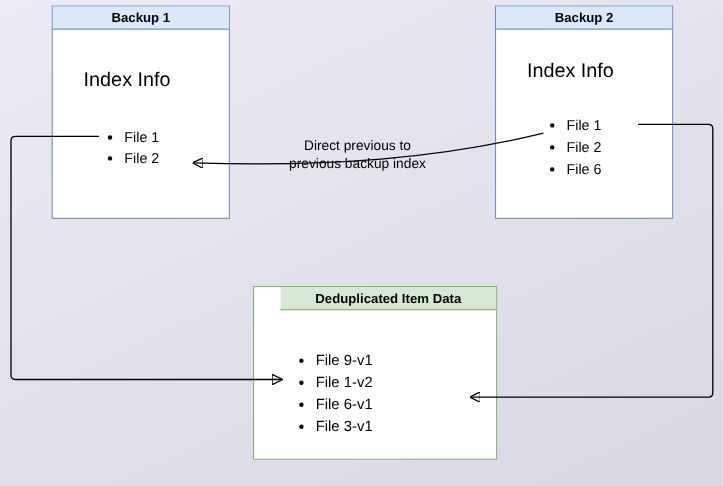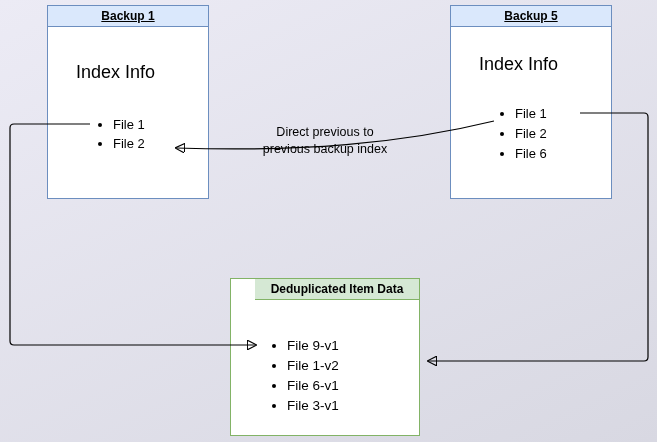--- a/index.html
+++ b/index.html
@@ -23,40 +23,40 @@
   .box.blue  { border-color: var(--blue-border, #6c8ebf); }
   .box.green { border-color: var(--green-border, #82b366); }
   .box-header {
     height:20px;
     line-height:20px;
     text-align:center;
     font-weight:bold;
     font-size:12px;
     border-bottom:1px solid;
   }
-  .blue  .box-header { background: var(--blue-fill, #dae8fc);  border-bottom-color: var(--blue-border, #6c8ebf); text-decoration: underline; }
+  .blue  .box-header { background: var(--blue-fill, #dae8fc);  border-bottom-color: var(--blue-border, #6c8ebf); }
   .green .box-header { background: var(--green-fill, #d5e8d4); border-bottom-color: var(--green-border, #82b366); }
 
   .index-label {
     position:absolute;
     font-size:18px;
     white-space:nowrap;
   }
   ul.file-list {
     position:absolute;
     margin:0;
     padding:0 0 0 16px;
     font-size:13px;
     list-style:disc;
   }
   ul.file-list li { white-space:nowrap; }
 
   #backup1-box { left:47px;  top:5px;   width:162px; height:194px; }
   #backup2-box { left:450px; top:5px;   width:162px; height:194px; }
-  #dedup-box   { left:230px; top:278px; width:190px; height:158px;padding-left:24px; }
+  #dedup-box   { left:230px; top:260px; width:222px; height:158px;padding-left:24px; }
 
   #backup1-box .index-label { left:28px; top:56px; }
   #backup1-box ul.file-list { left:49px; top:109px; }
   #backup1-box ul.file-list li { line-height:19px; }
 
   #backup2-box .index-label { left:28px; top:48px; }
   #backup2-box ul.file-list { left:48px; top:98px; }
   #backup2-box ul.file-list li { line-height:20px; }
 
   #dedup-box ul.file-list { left:40px; top:57px; font-size:13.5px; }
@@ -94,21 +94,21 @@
   <div class="box blue" id="backup1-box">
     <div class="box-header">Backup 1</div>
     <div class="index-label">Index Info</div>
     <ul class="file-list">
       <li>File 1</li>
       <li>File 2</li>
     </ul>
   </div>
 
   <div class="box blue" id="backup2-box">
-    <div class="box-header">Backup 5</div>
+    <div class="box-header">Backup 2</div>
     <div class="index-label">Index Info</div>
     <ul class="file-list">
       <li>File 1</li>
       <li>File 2</li>
       <li>File 6</li>
     </ul>
   </div>
 
   <div class="box green" id="dedup-box">
     <div class="box-header">Deduplicated Item Data</div>

